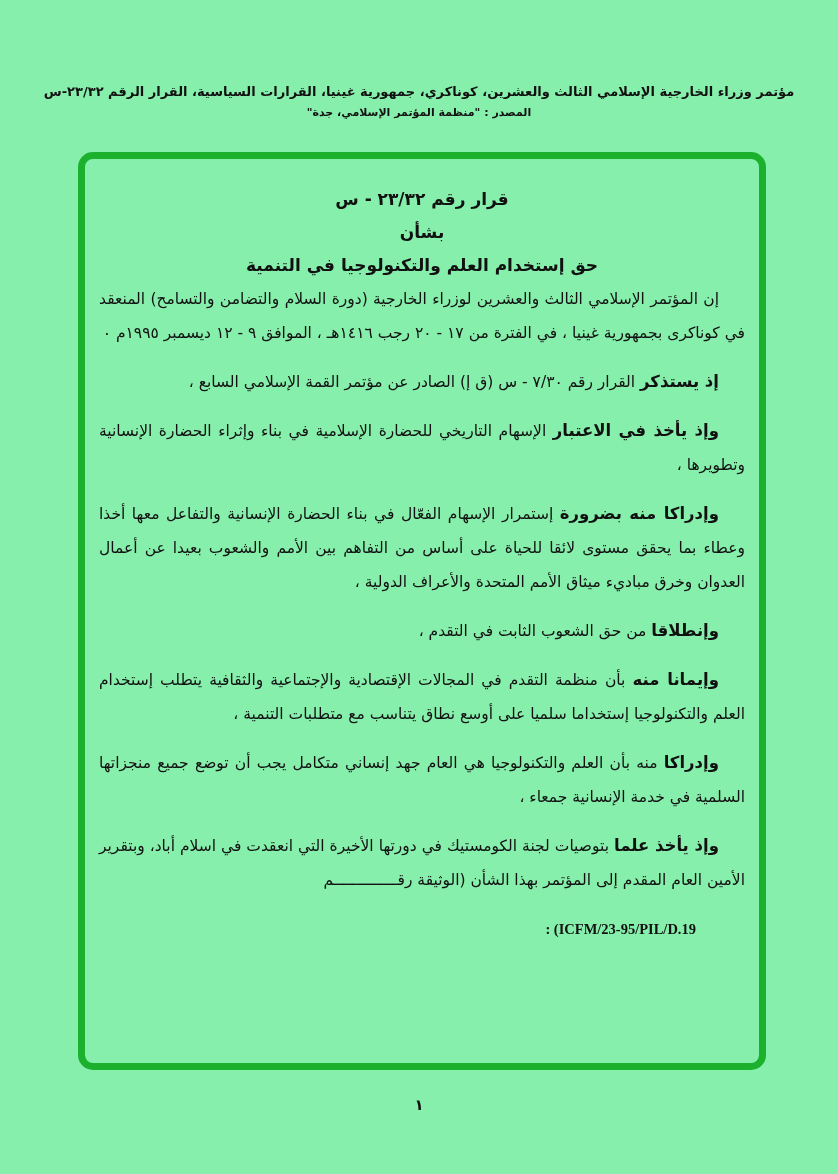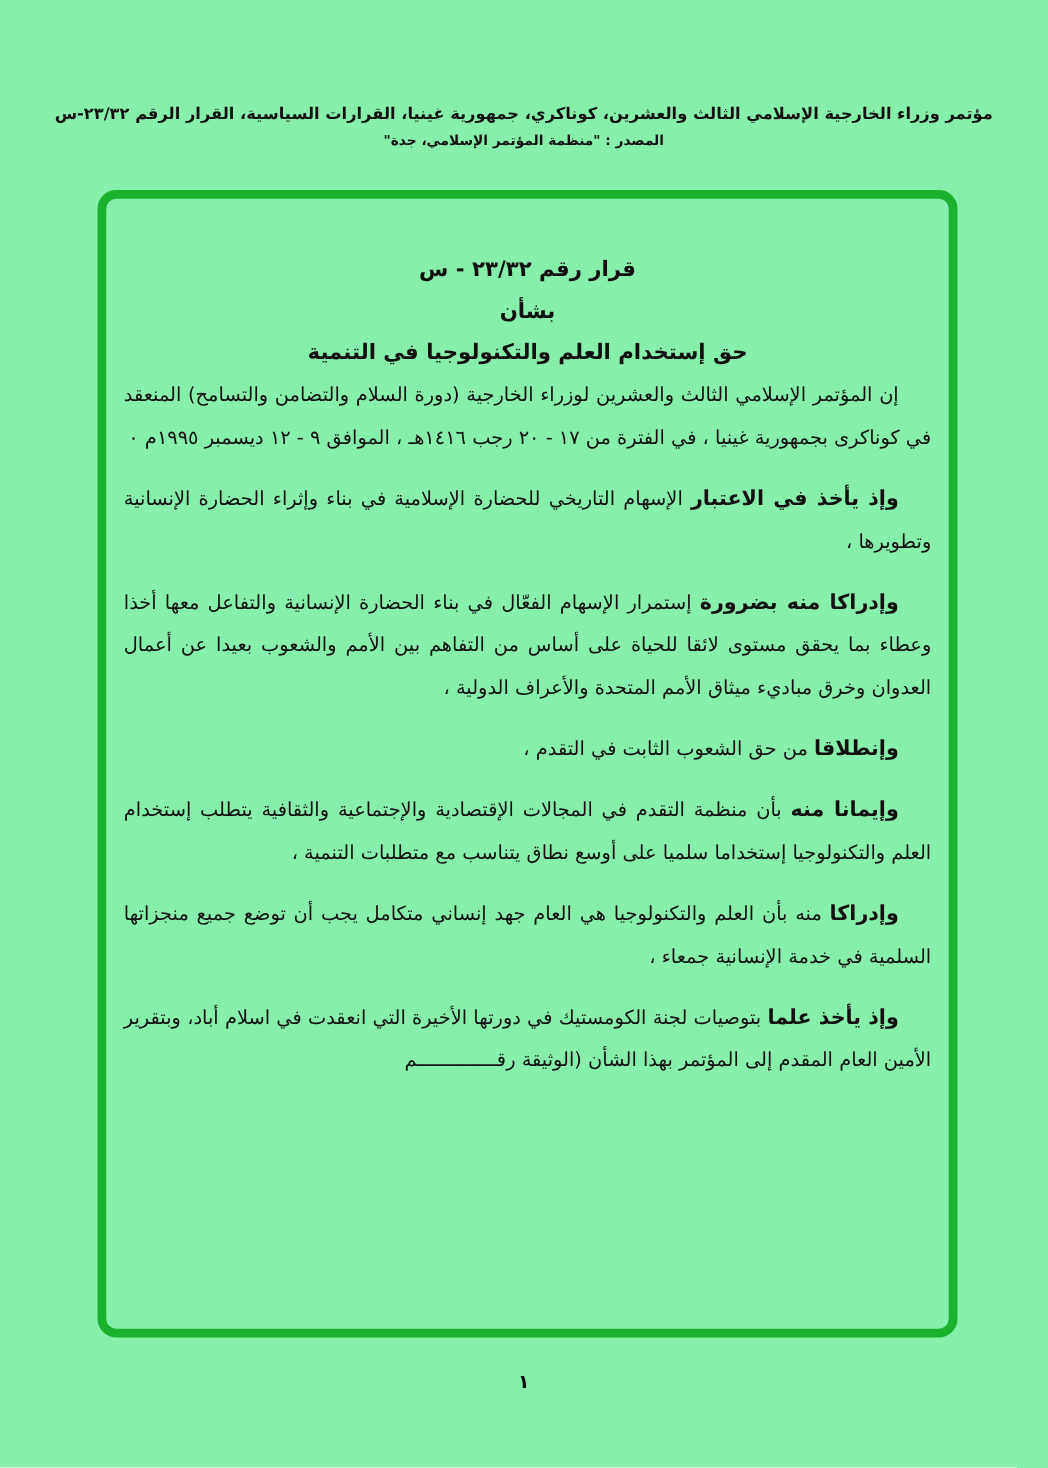--- a/index.html
+++ b/index.html
@@ -40,21 +40,21 @@
   .annotation-box {
     position: absolute;
     left: 78px;
     top: 152px;
     width: 688px;
     height: 918px;
     box-sizing: border-box;
     border: 7px solid #1cb12d;
     border-radius: 15px;
     background: transparent;
-    padding: 33px 14px 0 14px;
+    padding: 16px 14px 0 14px;
     direction: rtl;
   }
   
   .title-block {
     text-align: center;
     font-weight: bold;
     font-size: 17px;
     line-height: 33px;
     margin-top: 8px;
   }
@@ -108,32 +108,34 @@
     <div class="title-block">
       <div>قرار رقم ٢٣/٣٢ - س</div>
       <div>بشأن</div>
       <div>حق إستخدام العلم والتكنولوجيا في التنمية</div>
     </div>
 
     <div class="body-text">
 
       <p><span class="lead"></span><span>إن المؤتمر الإسلامي الثالث والعشرين لوزراء الخارجية (دورة السلام والتضامن والتسامح) المنعقد في كوناكرى بجمهورية غينيا ، في الفترة من ١٧ - ٢٠ رجب ١٤١٦هـ ، الموافق ٩ - ١٢ ديسمبر ١٩٩٥م ٠</span></p>
 
+      <p><span class="lead">إذ يستذكر</span><span> </span><span>القرار رقم ٧/٣٠ - س (ق إ) الصادر عن مؤتمر القمة الإسلامي السابع ،</span></p>
 
       <p><span class="lead">وإذ يأخذ في الاعتبار</span><span> </span><span>الإسهام التاريخي للحضارة الإسلامية في بناء وإثراء الحضارة الإنسانية وتطويرها ،</span></p>
 
       <p><span class="lead">وإدراكا منه بضرورة</span><span> </span><span>إستمرار الإسهام الفعّال في بناء الحضارة الإنسانية والتفاعل معها أخذا وعطاء بما يحقق مستوى لائقا للحياة على أساس من التفاهم بين الأمم والشعوب بعيدا عن أعمال العدوان وخرق مباديء ميثاق الأمم المتحدة والأعراف الدولية ،</span></p>
 
       <p><span class="lead">وإنطلاقا</span><span> </span><span>من حق الشعوب الثابت في التقدم ،</span></p>
 
       <p><span class="lead">وإيمانا منه</span><span> </span><span>بأن منظمة التقدم في المجالات الإقتصادية  والإجتماعية والثقافية يتطلب إستخدام العلم والتكنولوجيا إستخداما سلميا على أوسع نطاق يتناسب مع متطلبات التنمية ،</span></p>
 
       <p><span class="lead">وإدراكا</span><span> </span><span>منه بأن العلم والتكنولوجيا هي العام جهد إنساني متكامل يجب أن توضع جميع منجزاتها السلمية في خدمة الإنسانية جمعاء ،</span></p>
 
       <p><span class="lead">وإذ يأخذ علما</span><span> </span><span>بتوصيات لجنة الكومستيك في دورتها الأخيرة التي انعقدت في اسلام أباد، وبتقرير الأمين العام المقدم إلى المؤتمر بهذا الشأن (الوثيقة رقــــــــــــــم</span></p>
 
+      <div class="doc-ref">: (ICFM/23-95/PIL/D.19</div>
     </div>
 
   </div>
 
   <div class="page-number">١</div>
 
 </div>
 
 </body></html>

